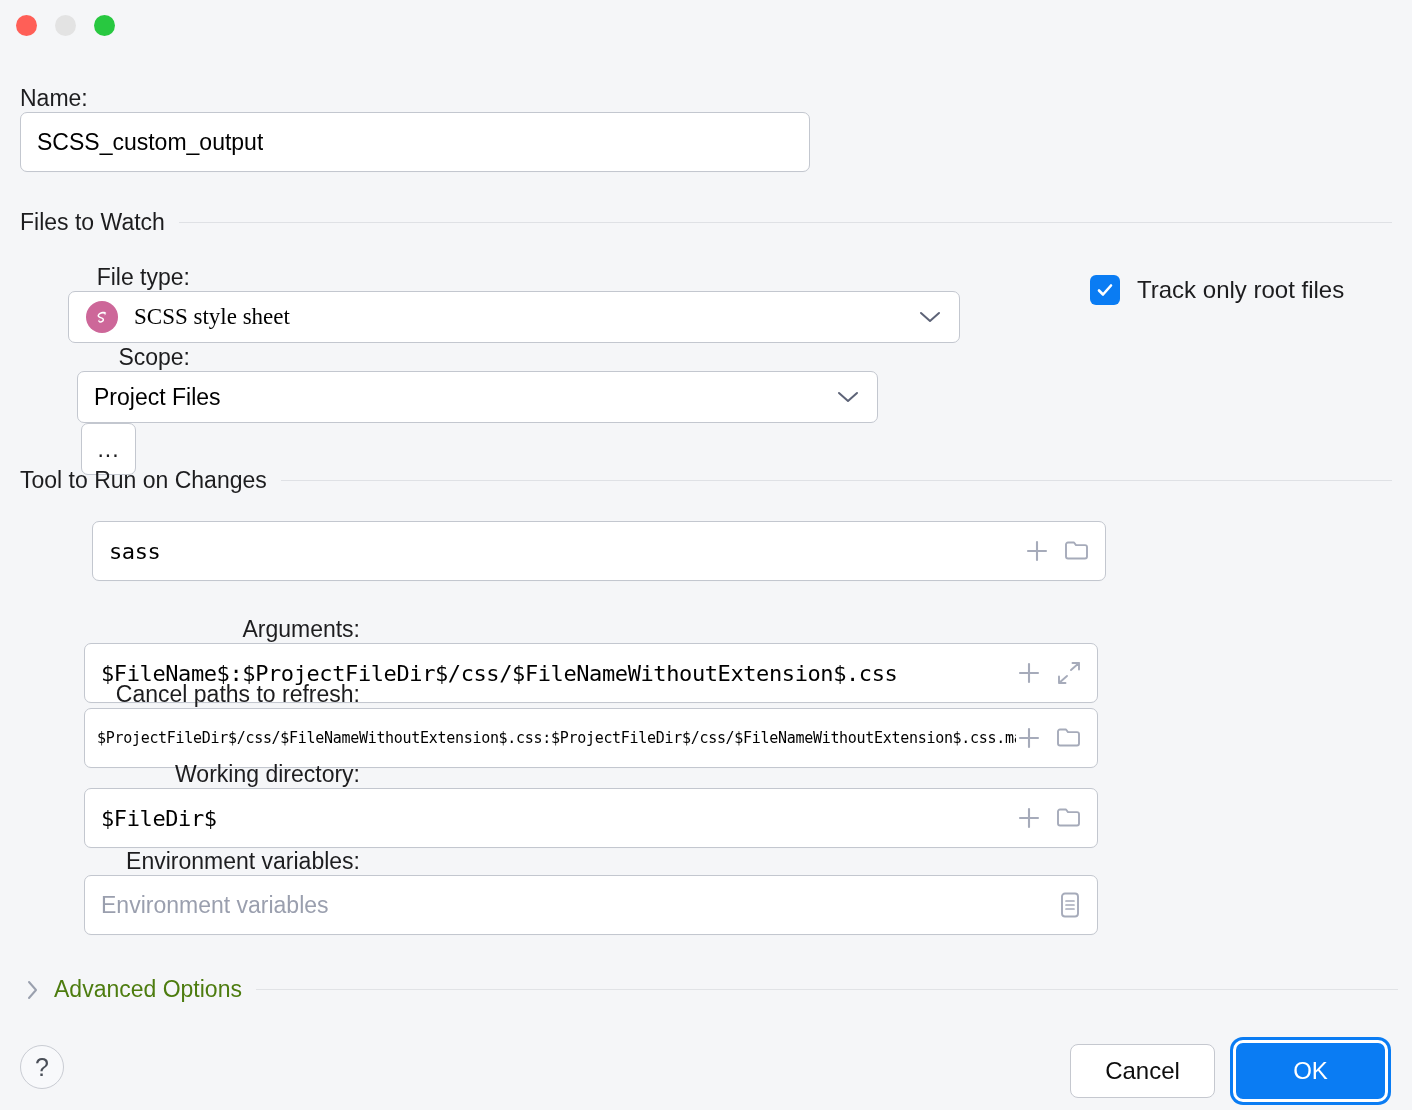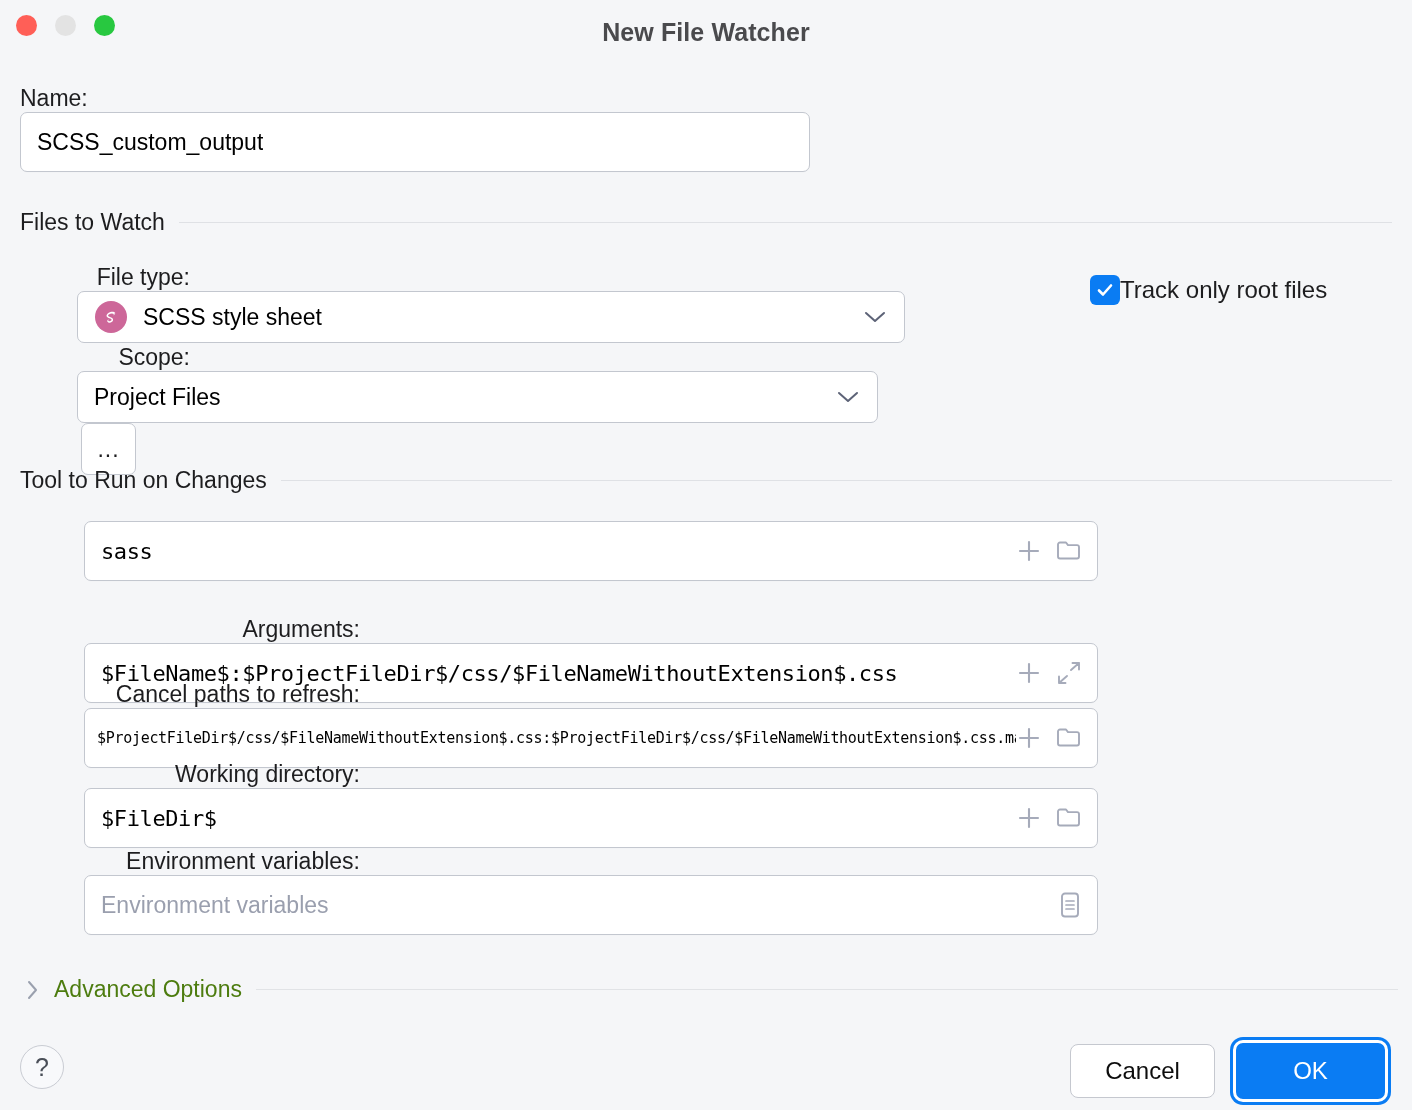--- a/index.html
+++ b/index.html
@@ -156,20 +156,21 @@
     flex: 1;
     height: 1px;
     background: #dfe1e5;
   }
 
   
   .checkbox-wrap {
     position: absolute;
     display: flex;
     align-items: center;
+    gap: 17px;
   }
   .checkbox {
     width: 30px; height: 30px;
     background: #0a7cf3;
     border-radius: 6px;
     display: flex;
     align-items: center;
     justify-content: center;
   }
   .cb-label {
@@ -256,38 +257,37 @@
 <body>
 
 <div class="dialog">
 
   <div class="titlebar">
     <div class="traffic">
       <div class="light red"></div>
       <div class="light amber"></div>
       <div class="light green"></div>
     </div>
-    <div class="window-title">New File Watcher</div>
   </div>
 
   <div class="row" style="left:20px; top:85px;">
     <div class="label" style="width:93px;">Name:</div>
     <div class="field" style="width:790px; margin-left:0;">
       <div class="value">SCSS_custom_output</div>
     </div>
   </div>
 
   <div class="section" style="left:20px; top:209px;">
     <div class="stitle">Files to Watch</div>
     <div class="sline"></div>
   </div>
 
   <div class="row" style="left:68px; top:264px;">
     <div class="label right" style="width:122px;">File type:</div>
-    <div class="combo" style="width:828px; margin-left:9px;">
+    <div class="combo" style="width:892px; font-family:Liberation Serif, serif;">
       <div class="scss-icon">
         <svg width="24" height="24" viewBox="0 0 24 24">
           <path d="M16.4 8.2c-.5-1.1-2-1.7-3.9-1.4-1.5.2-3 .9-4 1.9-.9.9-1.2 1.9-.8 2.7.4.8 1.5 1.3 2.7 1.8 1 .4 2 .8 2.2 1.3.1.4-.2.9-.8 1.3-.8.5-1.7.5-2.2.2-.4-.2-.5-.7-.3-1.2.1-.3.3-.5.3-.5s-.9.5-1.2 1.3c-.3.8.1 1.6 1 1.9 1.1.4 2.6.1 3.6-.7 1-.8 1.3-1.9.9-2.8-.4-.9-1.6-1.4-2.8-1.9-1-.4-1.9-.8-2-1.3-.1-.4.2-.8.7-1.2.9-.7 2.3-1.1 3.4-1 .9.1 1.5.5 1.6 1 .1.5-.2 1-.2 1s.6-.4.9-1.1c.3-.6.3-1.1-.1-1.3z" fill="#ffffff"></path>
         </svg>
       </div>
       <div class="value">SCSS style sheet</div>
       <div class="chev">
         <svg width="22" height="14" viewBox="0 0 22 14">
           <path d="M2 3 L11 11 L20 3" stroke="#5d6377" stroke-width="2" fill="none" stroke-linecap="round" stroke-linejoin="round"></path>
         </svg>
@@ -316,21 +316,21 @@
     </div>
     <div class="btn-ellipsis" style="margin-left:13px;">...</div>
   </div>
 
   <div class="section" style="left:20px; top:467px;">
     <div class="stitle">Tool to Run on Changes</div>
     <div class="sline"></div>
   </div>
 
   <div class="row" style="left:68px; top:521px;">
-    <div class="field" style="width:1014px; margin-left:16px;">
+    <div class="field" style="width:1014px; margin-left:24px;">
       <div class="value mono">sass</div>
       <div class="field-icons">
         <span>
           <svg width="26" height="26" viewBox="0 0 26 26">
             <path d="M13 4 L13 22 M4 13 L22 13" stroke="#a6abba" stroke-width="2.1" stroke-linecap="round"></path>
           </svg>
         </span>
         <span>
           <svg width="28" height="26" viewBox="0 0 28 26">
             <path d="M3 6.5 a2 2 0 0 1 2-2 h6 l2 2.6 h9 a2 2 0 0 1 2 2 v9.4 a2 2 0 0 1 -2 2 h-17 a2 2 0 0 1 -2 -2 z" stroke="#a6abba" stroke-width="1.9" fill="none" stroke-linejoin="round"></path>

